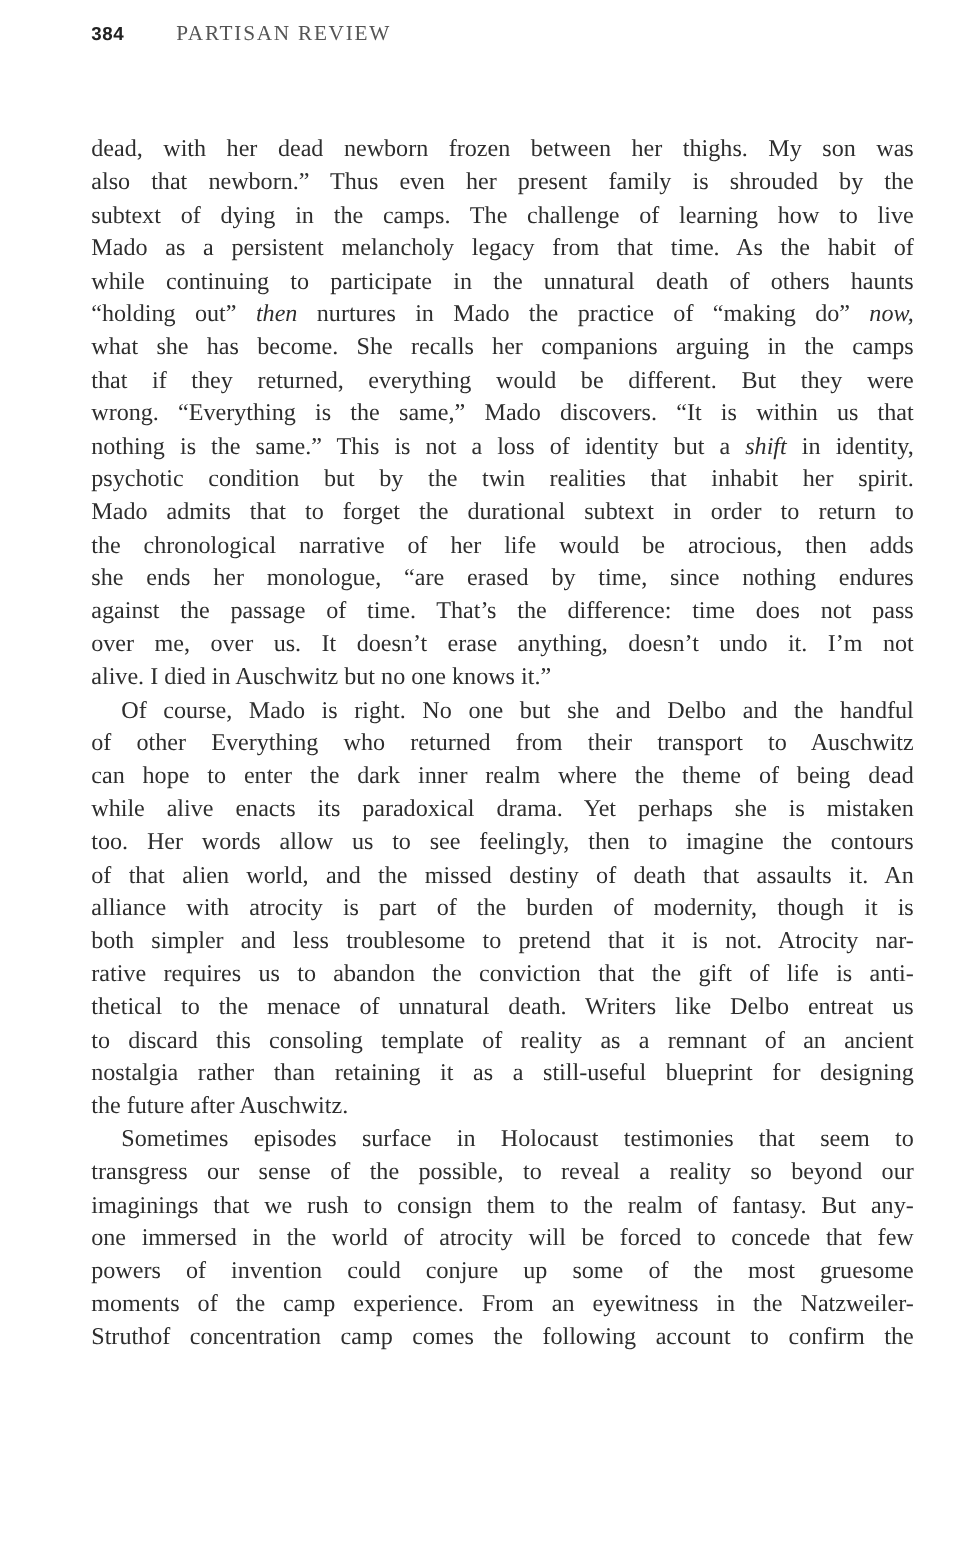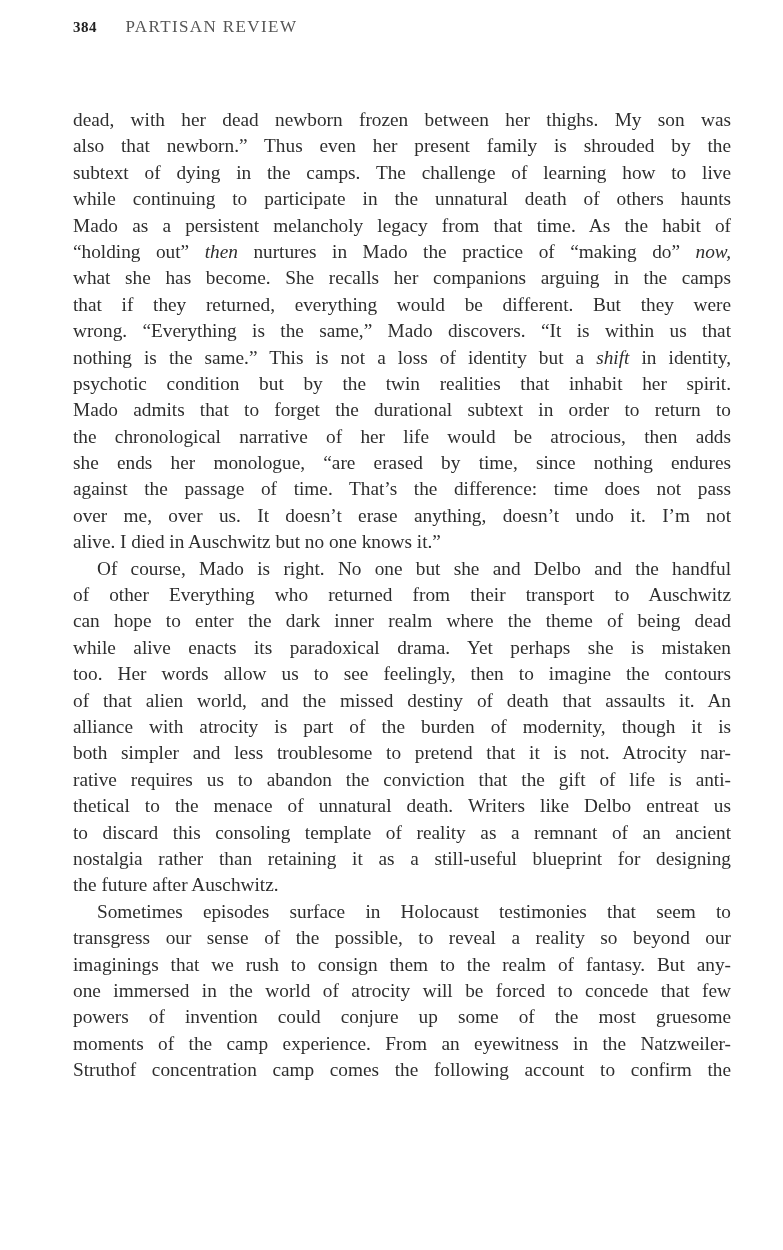--- a/index.html
+++ b/index.html
@@ -18,32 +18,33 @@
     .running-head {
       position: absolute;
       left: 73px;
       top: 17px;
       font-size: 17px;
       letter-spacing: 1.2px;
       color: #3a3a3a;
       white-space: nowrap;
     }
     .running-head .page-number {
-      font-family: Liberation Serif, serif;
+      font-family: Liberation Sans, sans-serif;
       font-weight: bold;
       font-size: 15px;
       letter-spacing: 0.5px;
       color: #222;
-      margin-right: 23px;
+      margin-right: 4px;
     }
     .running-head .journal-title {
       font-family: "Liberation Serif", "DejaVu Serif", serif;
       font-size: 17px;
       letter-spacing: 1.4px;
       color: #555;
+      margin-left: 32px;
     }
     .body-text {
       position: absolute;
       left: 73px;
       top: 107px;
       width: 658px;
     }
     .line {
       display: block;
       height: 26.4px;
@@ -70,22 +71,22 @@
 <div class="running-head">
   <span class="page-number">384</span>
   <span class="journal-title">PARTISAN REVIEW</span>
 </div>
 
 <div class="body-text">
 
   <span class="line">dead, with her dead newborn frozen between her thighs. My son was</span>
   <span class="line">also that newborn.” Thus even her present family is shrouded by the</span>
   <span class="line">subtext of dying in the camps. The challenge of learning how to live</span>
+  <span class="line">Mado as a persistent melancholy legacy from that time. As the habit of</span>
   <span class="line">while continuing to participate in the unnatural death of others haunts</span>
-  <span class="line">Mado as a persistent melancholy legacy from that time. As the habit of</span>
   <span class="line"><span>“holding out”</span> <em>then</em> <span>nurtures in Mado the practice of “making do”</span> <em>now,</em></span>
   <span class="line">what she has become. She recalls her companions arguing in the camps</span>
   <span class="line">that if they returned, everything would be different. But they were</span>
   <span class="line">wrong. “Everything is the same,” Mado discovers. “It is within us that</span>
   <span class="line"><span>nothing is the same.” This is not a loss of identity but a</span> <em>shift</em> <span>in identity,</span></span>
   <span class="line">psychotic condition but by the twin realities that inhabit her spirit.</span>
   <span class="line">Mado admits that to forget the durational subtext in order to return to</span>
   <span class="line">the chronological narrative of her life would be atrocious, then adds</span>
   <span class="line">she ends her monologue, “are erased by time, since nothing endures</span>
   <span class="line">against the passage of time. That’s the difference: time does not pass</span>

